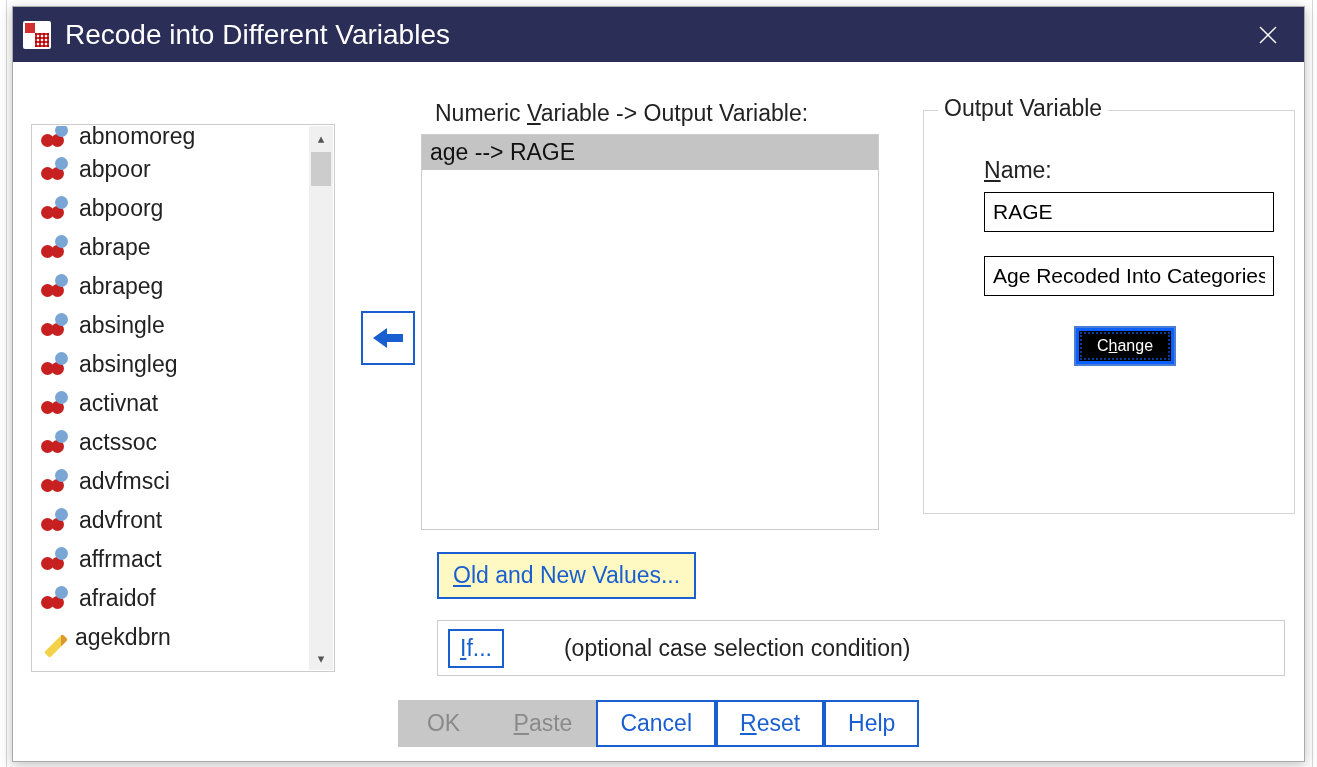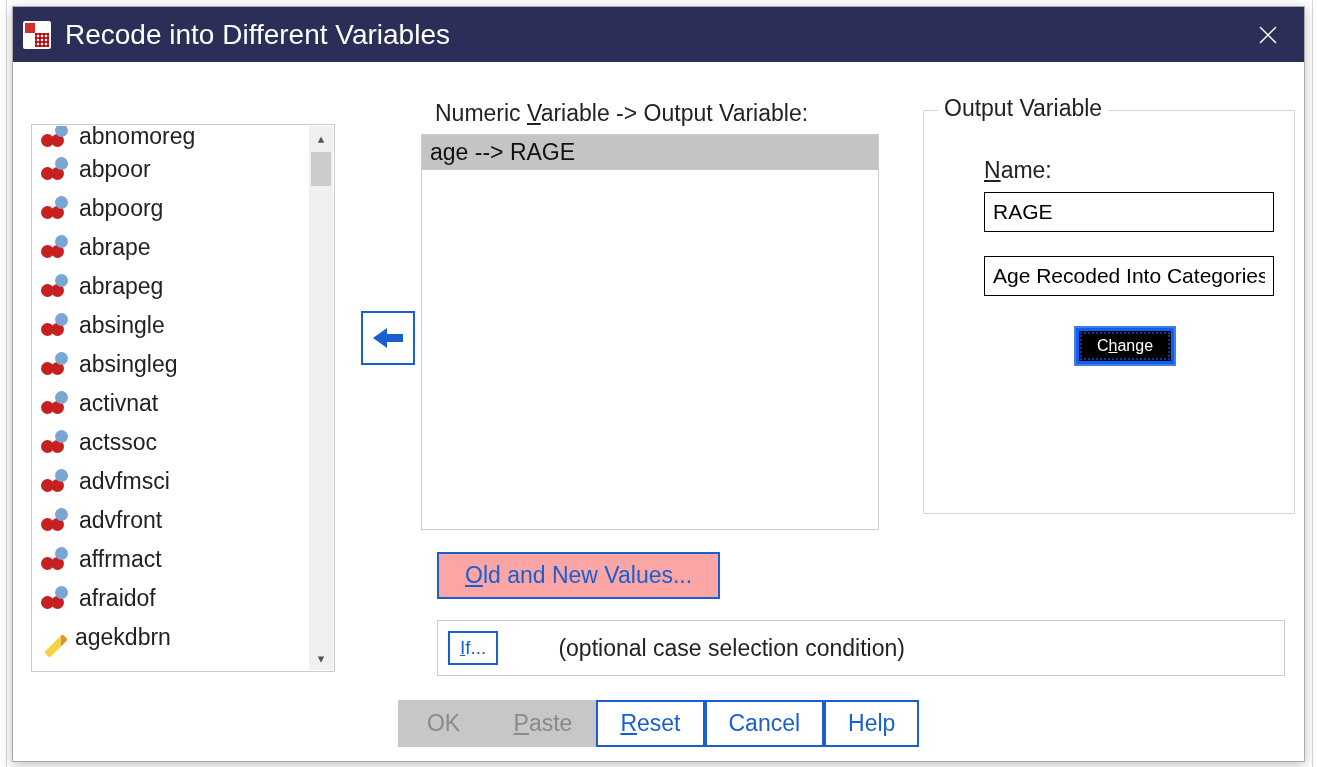--- a/index.html
+++ b/index.html
@@ -243,45 +243,45 @@
       font-family: inherit;
       cursor: pointer;
       box-shadow: 0 0 0 2px #4a7dd8;
     }
     
     .oldnew-btn {
       position: absolute;
       left: 424px;
       top: 490px;
       border: 2px solid #1a5fd0;
-      background: #fca5a5;
+      background: #fef9c3;
       color: #1a5fd0;
       font-size: 23px;
       font-family: inherit;
-      padding: 8px 26px;
+      padding: 8px 14px;
       cursor: pointer;
     }
     .oldnew-btn .ul { text-decoration: underline; }
     
     .if-row {
       position: absolute;
       left: 424px;
       top: 558px;
       width: 848px;
       height: 56px;
       border: 1px solid #ccc;
       display: flex;
       align-items: center;
       padding: 6px 10px;
     }
     .if-btn {
       border: 2px solid #1a5fd0;
       background: #fff;
       color: #1a5fd0;
-      font-size: 19px;
+      font-size: 23px;
       font-family: inherit;
       padding: 4px 10px;
       margin-right: 60px;
       cursor: pointer;
     }
     .if-btn .ul { text-decoration: underline; }
     .if-text {
       color: #222;
     }
     
@@ -487,21 +487,21 @@
         <span></span><span class="ul">I</span><span>f...</span>
       </button>
       <span class="if-text">(optional case selection condition)</span>
     </div>
 
     <div class="btn-row">
       <button class="disabled">OK</button>
       <button class="disabled">
         <span></span><span class="ul">P</span><span>aste</span>
       </button>
+      <button>Cancel</button>
       <button>
         <span></span><span class="ul">R</span><span>eset</span>
       </button>
-      <button>Cancel</button>
       <button>Help</button>
     </div>
 
   </div>
 </div>
 
 </body></html>

